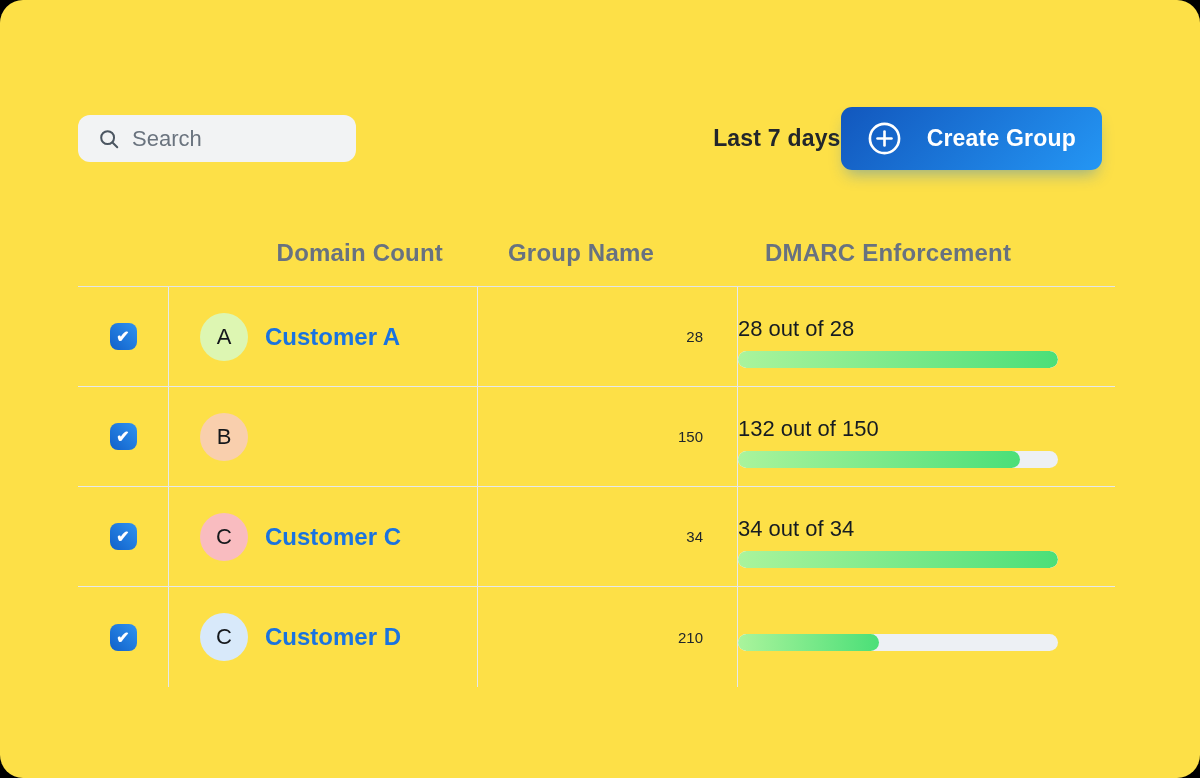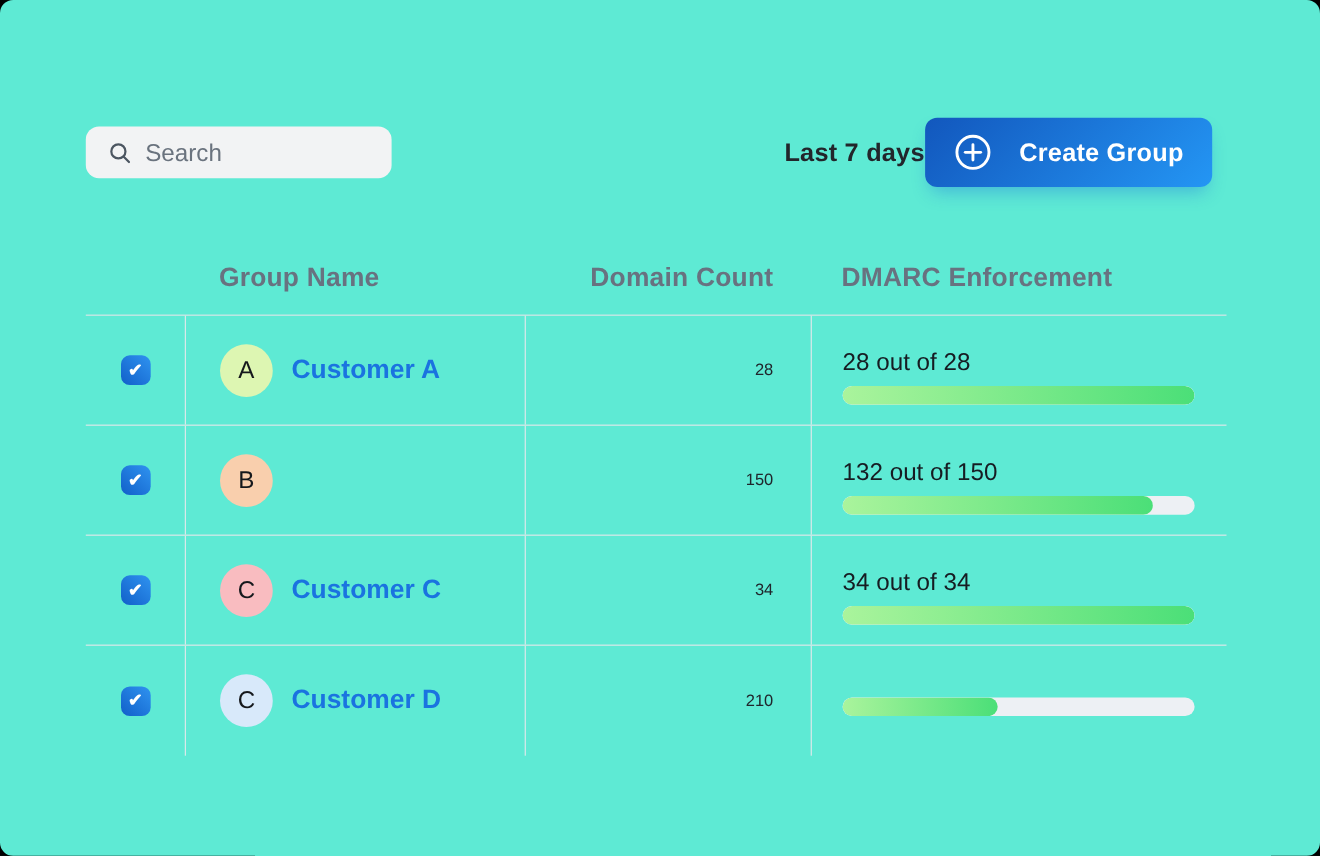--- a/index.html
+++ b/index.html
@@ -1,20 +1,20 @@
 <!DOCTYPE html>
 <html><head>
 <meta charset="utf-8">
 <style>
   * { margin: 0; padding: 0; box-sizing: border-box; }
   html, body { width: 1200px; height: 778px; background: #000; overflow: hidden;
     font-family: "Liberation Sans", sans-serif; }
   .card {
     position: absolute; inset: 0; width: 1200px; height: 778px;
-    background: #5eead4; border-radius: 12px; overflow: hidden;
+    background: #fde047; border-radius: 23px; overflow: hidden;
   }
 
   
   .toolbar {
     margin: 107px 98px 0 78px; height: 63px;
     display: flex; align-items: center;
   }
   .search-box {
     width: 278px; height: 47px; background: #f2f3f4; border-radius: 12px;
     display: flex; align-items: center; padding: 0 16px 0 20px; gap: 12px;
@@ -73,21 +73,21 @@
     font-size: 22px; color: #15181c;
   }
   .name-link {
     font-size: 24px; font-weight: bold; color: #1a73e0;
     text-decoration: none; cursor: pointer; text-align: center;
   }
 
   .cell-count { justify-content: flex-end; padding-right: 34px;
     font-size: 15px; color: #20262c; }
 
-  .cell-dmarc { padding-left: 28px; }
+  .cell-dmarc { }
   .dmarc-wrap { display: flex; flex-direction: column; gap: 9px;
     transform: translateY(5px); }
   .dmarc-label { font-size: 22px; color: #161c22; }
   .bar-track {
     width: 320px; height: 17px; border-radius: 9px; background: #edf0f4;
     overflow: hidden;
   }
   .bar-fill {
     height: 100%; border-radius: 9px;
     background: linear-gradient(90deg, #aaf49c 0%, #4bdf78 100%);
@@ -116,22 +116,22 @@
         <line x1="7.2" y1="12" x2="16.8" y2="12"></line>
       </svg>
       <span>Create Group</span>
     </button>
   </div>
 
   <div class="table">
 
     <div class="grid-row header-row">
       <div></div>
+      <div class="header-cell c-count">Domain Count</div>
       <div class="header-cell c-name">Group Name</div>
-      <div class="header-cell c-count">Domain Count</div>
       <div class="header-cell c-dmarc">DMARC Enforcement</div>
     </div>
 
     <div class="grid-row body-row">
       <div class="cell cell-check">
         <div class="checkbox">
           <span>✔</span>
         </div>
       </div>
       <div class="cell cell-name bordered">

